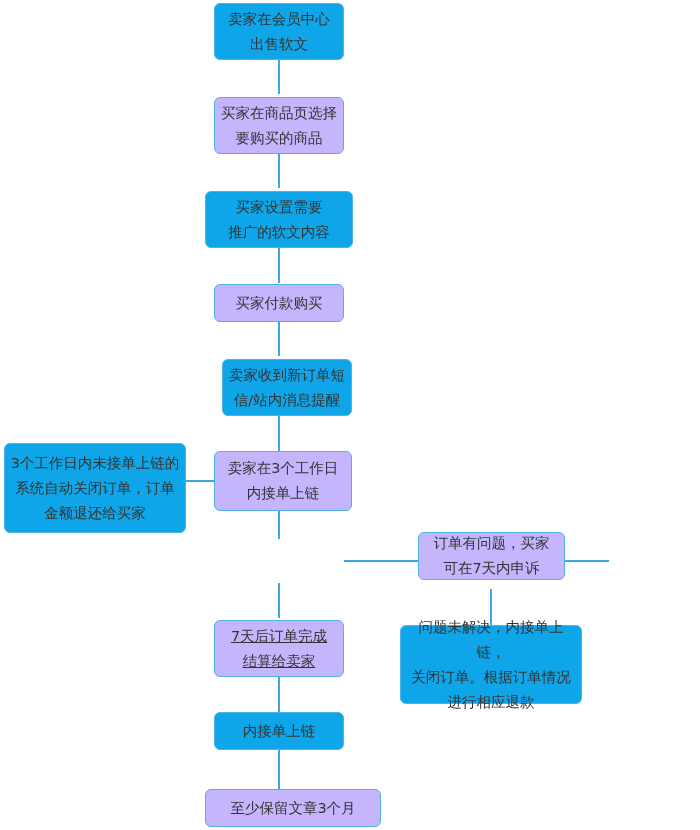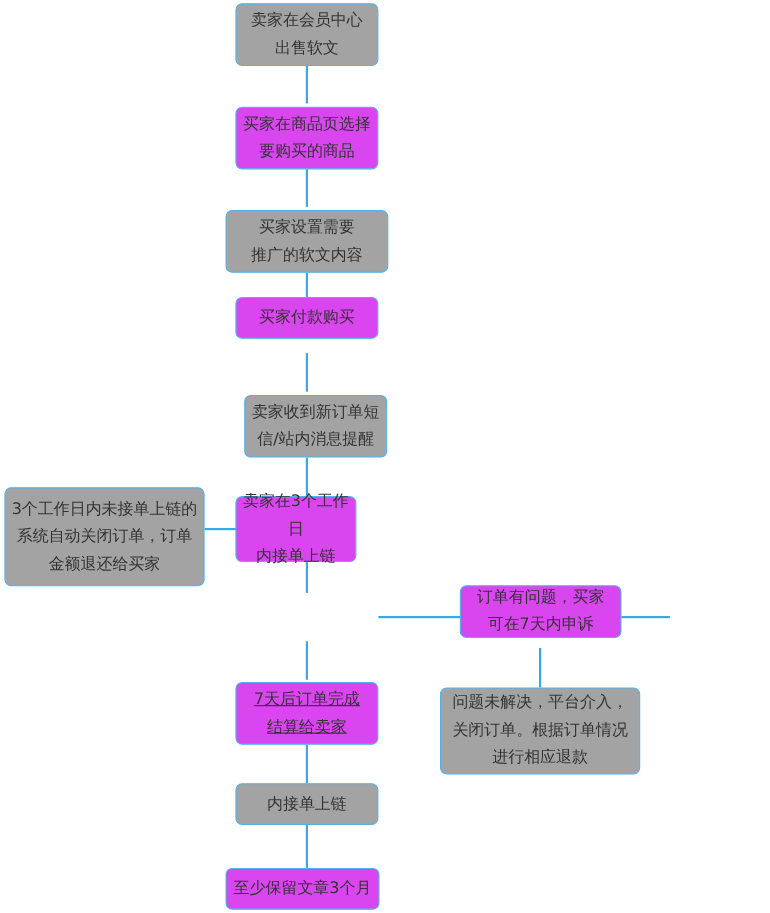--- a/index.html
+++ b/index.html
@@ -17,34 +17,34 @@
     position: relative;
     width: 700px;
     height: 830px;
     background: #ffffff;
   }
   .node {
     position: absolute;
     box-sizing: border-box;
     border: 1px solid #4fb3e8;
     border-radius: 6px;
-    background: #a3a3a3;
+    background: #0ea5e9;
     color: #333333;
     font-size: 14.5px;
     line-height: 25px;
     text-align: center;
     display: flex;
     align-items: center;
     justify-content: center;
     letter-spacing: 0px;
     white-space: pre-line;
     padding: 0 4px;
   }
   .node.filled {
-    background: #d946ef;
+    background: #c4b5fd;
   }
   .conn {
     position: absolute;
     background: #3ba9e0;
   }
   .conn.v { width: 2px; }
   .conn.h { height: 2px; }
 </style>
 </head>
 <body>
@@ -68,41 +68,41 @@
 
   <div class="node" style="left:214px; top:3px; width:130px; height:57px;">卖家在会员中心
 出售软文</div>
 
   <div class="node filled" style="left:214px; top:97px; width:130px; height:57px;">买家在商品页选择
 要购买的商品</div>
 
   <div class="node" style="left:205px; top:191px; width:148px; height:57px;">买家设置需要
 推广的软文内容</div>
 
-  <div class="node filled" style="left:214px; top:270px; width:130px; height:38px;">买家付款购买</div>
+  <div class="node filled" style="left:214px; top:284px; width:130px; height:38px;">买家付款购买</div>
 
   <div class="node" style="left:222px; top:359px; width:130px; height:57px;">卖家收到新订单短
 信/站内消息提醒</div>
 
-  <div class="node filled" style="left:214px; top:451px; width:110px; height:60px;">卖家在3个工作日
+  <div class="node filled" style="left:214px; top:451px; width:138px; height:60px;">卖家在3个工作日
 内接单上链</div>
 
 
   <div class="node filled" style="left:214px; top:620px; width:130px; height:57px;text-decoration:underline;">7天后订单完成
 结算给卖家</div>
 
   <div class="node" style="left:214px; top:712px; width:130px; height:38px;">内接单上链</div>
 
-  <div class="node filled" style="left:205px; top:789px; width:140px; height:38px;">至少保留文章3个月</div>
+  <div class="node filled" style="left:205px; top:789px; width:176px; height:38px;">至少保留文章3个月</div>
 
   <div class="node" style="left:4px; top:443px; width:182px; height:90px;">3个工作日内未接单上链的
 系统自动关闭订单，订单
 金额退还给买家</div>
 
   <div class="node filled" style="left:418px; top:532px; width:147px; height:48px;">订单有问题，买家
 可在7天内申诉</div>
 
 
-  <div class="node" style="left:400px; top:625px; width:182px; height:79px;">问题未解决，平台介入，
+  <div class="node" style="left:400px; top:625px; width:182px; height:79px;">问题未解决，内接单上链，
 关闭订单。根据订单情况
 进行相应退款</div>
 
 </div>
 
 </body></html>

